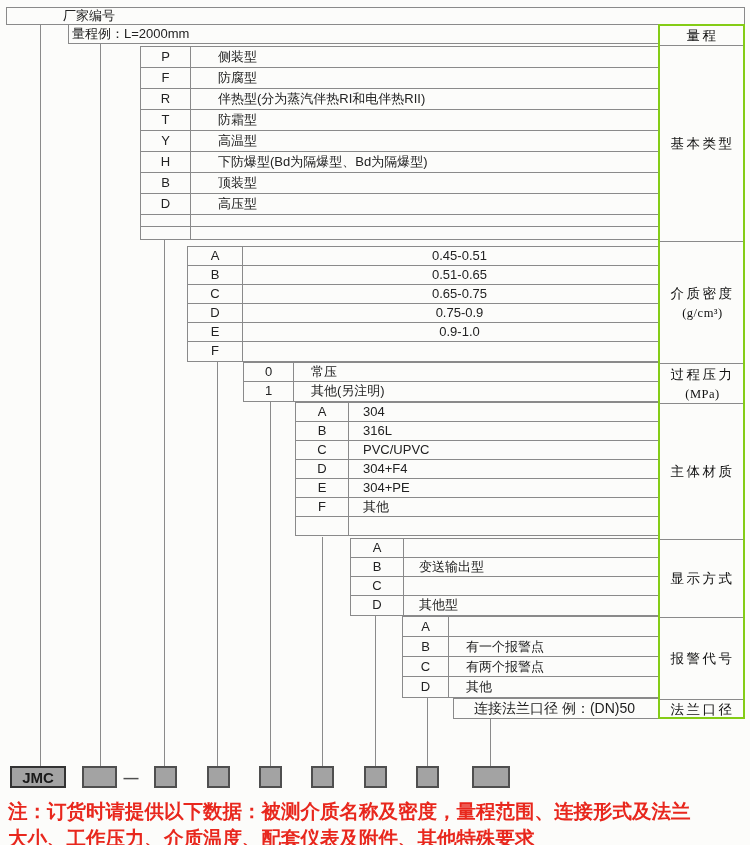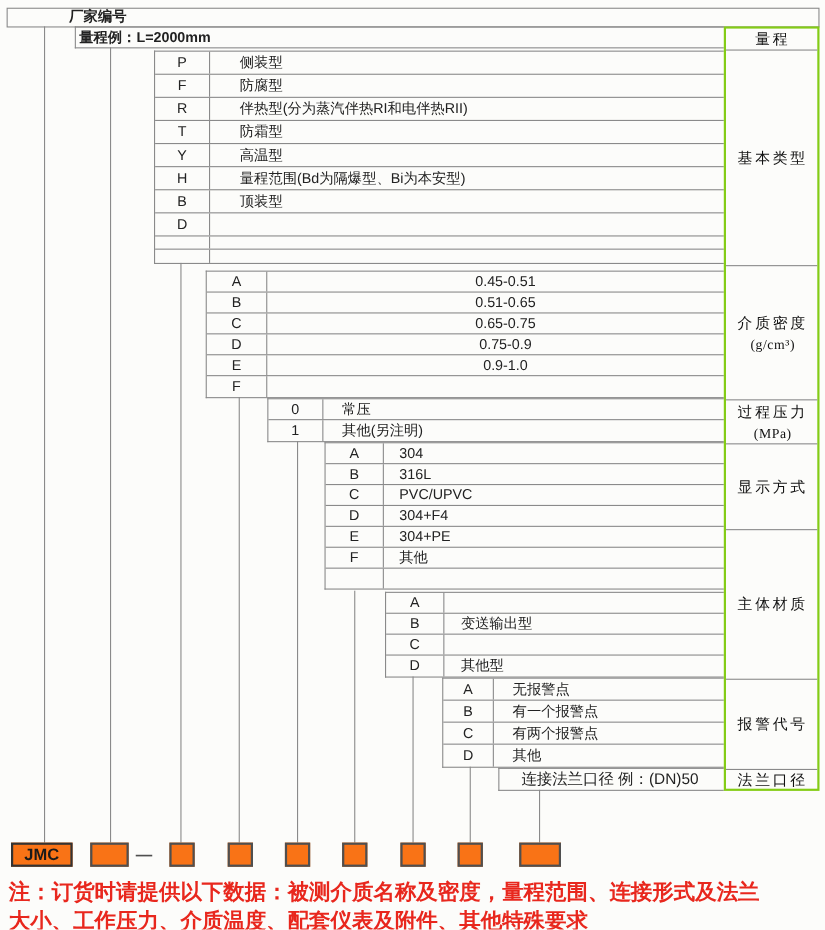--- a/index.html
+++ b/index.html
@@ -13,21 +13,21 @@
   }
   .abs{position:absolute;box-sizing:border-box;}
   
   .tbl{border:1px solid #8a8a8a;background:transparent;}
   .row{display:flex;box-sizing:border-box;border-bottom:1px solid #8a8a8a;font-size:13px;}
   .row:last-child{border-bottom:none;}
   .code{box-sizing:border-box;border-right:1px solid #8a8a8a;text-align:center;flex:0 0 auto;}
   .desc{flex:1 1 auto;white-space:nowrap;overflow:hidden;}
 
   
-  .hrow{border:1px solid #8a8a8a;font-size:13px;display:flex;align-items:flex-end;font-weight:bold;}
+  .hrow{border:1px solid #8a8a8a;font-size:13px;display:flex;align-items:center;}
   #factory-row{left:6px;top:7px;width:739px;height:18px;padding-left:56px;}
   #range-row{left:68px;top:24px;width:590px;height:20px;padding-left:3px;border-right:none;}
 
   
   #basic-table{left:140px;top:46px;width:518px;border-right:none;}
   #basic-table .row{height:21px;line-height:20px;}
   #basic-table .row.short{height:12px;}
   #basic-table .code{width:50px;}
   #basic-table .desc{padding-left:27px;}
 
@@ -69,21 +69,21 @@
   .lcell:last-child{border-bottom:none;}
   .lcell .unit{font-size:12.5px;letter-spacing:0.5px;margin-top:3px;}
   .lc0{height:20px;}  .lc1{height:196px;} .lc2{height:122px;} .lc3{height:40px;}
   .lc4{height:136px;} .lc5{height:78px;}  .lc6{height:82px;}  .lc7{height:19px;}
 
   
   .vline{position:absolute;width:1px;background:#8a8a8a;}
 
   
   .bbox{position:absolute;top:766px;height:22px;box-sizing:border-box;
-        border:2px solid #4f4f4f;background:#f97316;}
+        border:2px solid #4f4f4f;background:#a3a3a3;}
   #jmc-box{left:10px;width:56px;border-color:#333;display:flex;align-items:center;justify-content:center;
            font-weight:bold;font-size:15px;color:#1a1a1a;}
   #dash{left:117px;top:766px;width:28px;height:22px;display:flex;align-items:center;justify-content:center;
         color:#4f4f4f;font-weight:bold;font-size:15px;}
 
   
   #note{left:8px;top:798px;width:742px;color:#e8271d;font-size:19.5px;font-weight:700;line-height:27px;}
 </style>
 </head>
 <body>
@@ -111,28 +111,29 @@
   <div class="row">
       <span class="code">T</span>
       <span class="desc">防霜型</span>
     </div>
   <div class="row">
       <span class="code">Y</span>
       <span class="desc">高温型</span>
     </div>
   <div class="row">
       <span class="code">H</span>
-      <span class="desc">量程范围(Bd为隔爆型、Bi为本安型)</span>
+      <span class="desc">下防爆型(Bd为隔爆型、Bd为隔爆型)</span>
     </div>
   <div class="row">
       <span class="code">B</span>
       <span class="desc">顶装型</span>
     </div>
   <div class="row">
       <span class="code">D</span>
+      <span class="desc">高压型</span>
     </div>
   <div class="row short">
       <span class="code"></span>
       <span class="desc"></span>
     </div>
   <div class="row short">
       <span class="code"></span>
       <span class="desc"></span>
     </div>
 </div>
@@ -218,21 +219,20 @@
     </div>
   <div class="row">
       <span class="code">D</span>
       <span class="desc">其他型</span>
     </div>
 </div>
 
 <div class="abs tbl" id="alarm-table">
   <div class="row">
       <span class="code">A</span>
-      <span class="desc">无报警点</span>
     </div>
   <div class="row">
       <span class="code">B</span>
       <span class="desc">有一个报警点</span>
     </div>
   <div class="row">
       <span class="code">C</span>
       <span class="desc">有两个报警点</span>
     </div>
   <div class="row">
@@ -253,25 +253,25 @@
       <span>基本类型</span>
     </div>
   <div class="lcell lc2">
       <span>介质密度</span>
       <span class="unit">(g/cm³)</span>
     </div>
   <div class="lcell lc3">
       <span>过程压力</span>
       <span class="unit">(MPa)</span>
     </div>
+  <div class="lcell lc4">
+      <span>主体材质</span>
+    </div>
   <div class="lcell lc5">
       <span>显示方式</span>
-    </div>
-  <div class="lcell lc4">
-      <span>主体材质</span>
     </div>
   <div class="lcell lc6">
       <span>报警代号</span>
     </div>
   <div class="lcell lc7">
       <span>法兰口径</span>
     </div>
 </div>
 
 <div class="vline" style="left:40px;top:24px;height:742px;"></div>

